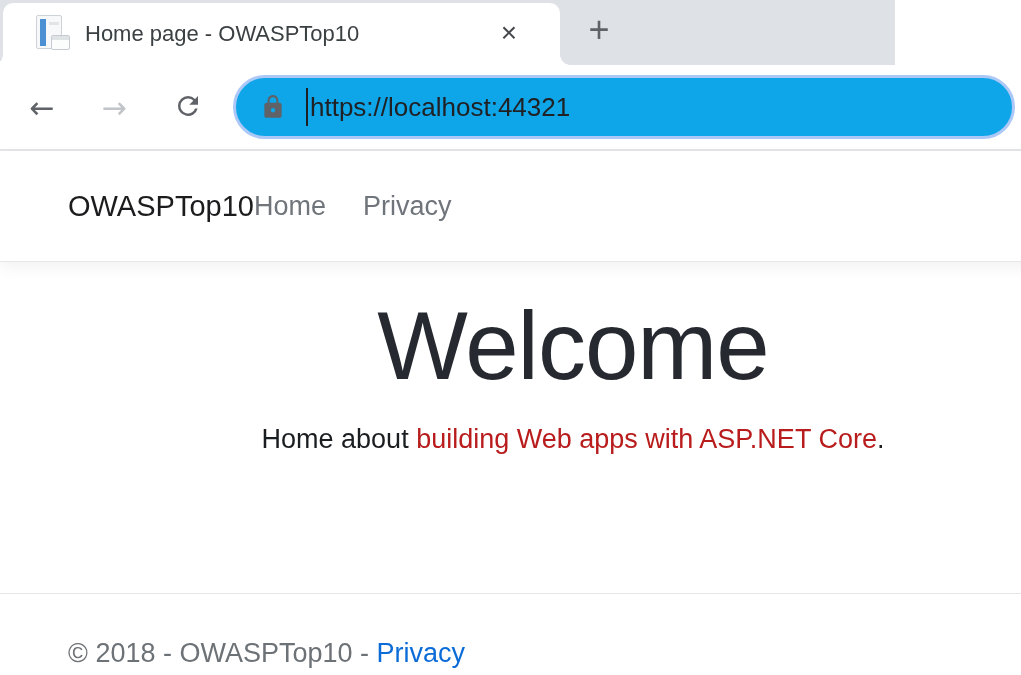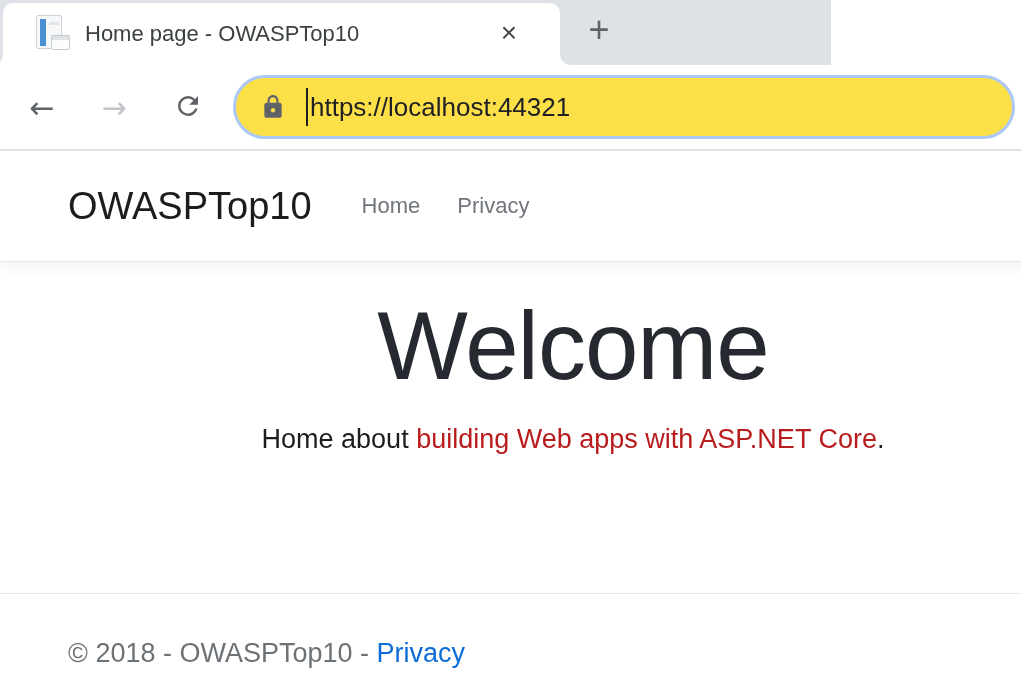--- a/index.html
+++ b/index.html
@@ -1,21 +1,21 @@
 <!DOCTYPE html>
 <html><head>
 <meta charset="utf-8">
 <style>
   * { margin:0; padding:0; box-sizing:border-box; }
   html,body { width:1021px; height:675px; overflow:hidden; background:#fff;
               font-family:"Liberation Sans", sans-serif; }
 
   
   .chrome { position:absolute; top:0; left:0; width:1021px; height:150px; background:#fff; }
-  .tabstrip { position:absolute; top:0; left:0; width:831px; height:65px; background:#dee1e6; }
+  .tabstrip { position:absolute; top:0; left:0; width:895px; height:65px; background:#dee1e6; }
   .tab { position:absolute; left:3px; top:3px; width:557px; height:62px; background:#fff;
          border-radius:10px 10px 0 0; }
   .tab::before { content:""; position:absolute; left:-10px; bottom:0; width:10px; height:10px;
                  background:radial-gradient(circle 10px at 0 0, #dee1e6 9.5px, #ffffff 10px); }
   .tab::after  { content:""; position:absolute; right:-10px; bottom:0; width:10px; height:10px;
                  background:radial-gradient(circle 10px at 100% 0, #dee1e6 9.5px, #ffffff 10px); }
 
   .favicon { position:absolute; left:31px; top:12px; width:36px; height:36px; }
   .fav-back { position:absolute; left:2px; top:0; width:26px; height:34px; background:#f6f8f9;
               border:1px solid #ccd2d8; border-radius:2px; }
@@ -33,37 +33,37 @@
                 line-height:36px; font-size:36px; color:#5f6368; border-radius:50%; }
 
   .toolbar { position:absolute; top:65px; left:0; width:1021px; height:85px; background:#fff; }
   .navbtn { position:absolute; width:36px; height:36px; top:25px; text-align:center; line-height:36px;
             font-size:30px; font-family:"DejaVu Sans", sans-serif; }
   .btn-back    { left:24px;  color:#5f6368; }
   .btn-forward { left:96px;  color:#c1c5ca; }
   .btn-reload  { left:170px; top:26px; }
   .btn-reload svg { width:30px; height:30px; fill:#5f6368; }
 
-  .omnibox { position:absolute; left:233px; top:10px; right:6px; height:64px; background:#fde047;
+  .omnibox { position:absolute; left:233px; top:10px; right:6px; height:64px; background:#0ea5e9;
              border:3px solid #abc8f7; border-radius:34px; display:flex; align-items:center;
              padding-left:24px; }
   .lock-wrap { width:26px; height:26px; margin-right:20px; flex:none; }
   .lock-wrap svg { width:26px; height:26px; fill:#5f6368; }
   .caret { width:2px; height:38px; background:#1d2023; margin-right:2px; flex:none; }
   .url-text { font-size:26px; color:#202124; white-space:nowrap; }
 
   .chrome-divider { position:absolute; top:149px; left:0; width:1021px; height:2px; background:#e2e4e8; }
 
   
   .page { position:absolute; top:151px; left:0; width:1146px; height:524px; background:#fff; }
   .site-nav { height:111px; display:flex; align-items:center; padding-left:68px; background:#fff;
               border-bottom:1px solid #e7e7e7; box-shadow:0 6px 14px rgba(0,0,0,0.05);
               position:relative; z-index:2; }
-  .brand { font-size:38px; color:#1c1c1e; margin-right:50px; text-decoration:none; }
-  .nav-link { font-size:22px; color:#70757b; margin-right:37px; text-decoration:none; }
+  .brand { font-size:29px; color:#1c1c1e; text-decoration:none; }
+  .nav-link { font-size:27px; color:#70757b; margin-right:37px; text-decoration:none; }
 
   .main { text-align:center; }
   .welcome { font-size:96px; font-weight:100; color:#262a30; margin-top:30px; line-height:1.12;
              letter-spacing:-1px; }
   .intro { font-size:27px; color:#1b1e21; margin-top:24px; }
   .intro a { color:#b91c1c; text-decoration:none; }
 
   .site-footer { position:absolute; top:442px; left:0; width:1146px; border-top:1px solid #e5e5e5;
                  padding:44px 0 0 68px; font-size:27px; color:#6d7277; background:#fff; }
   .site-footer a { color:#0b6cd8; text-decoration:none; }

